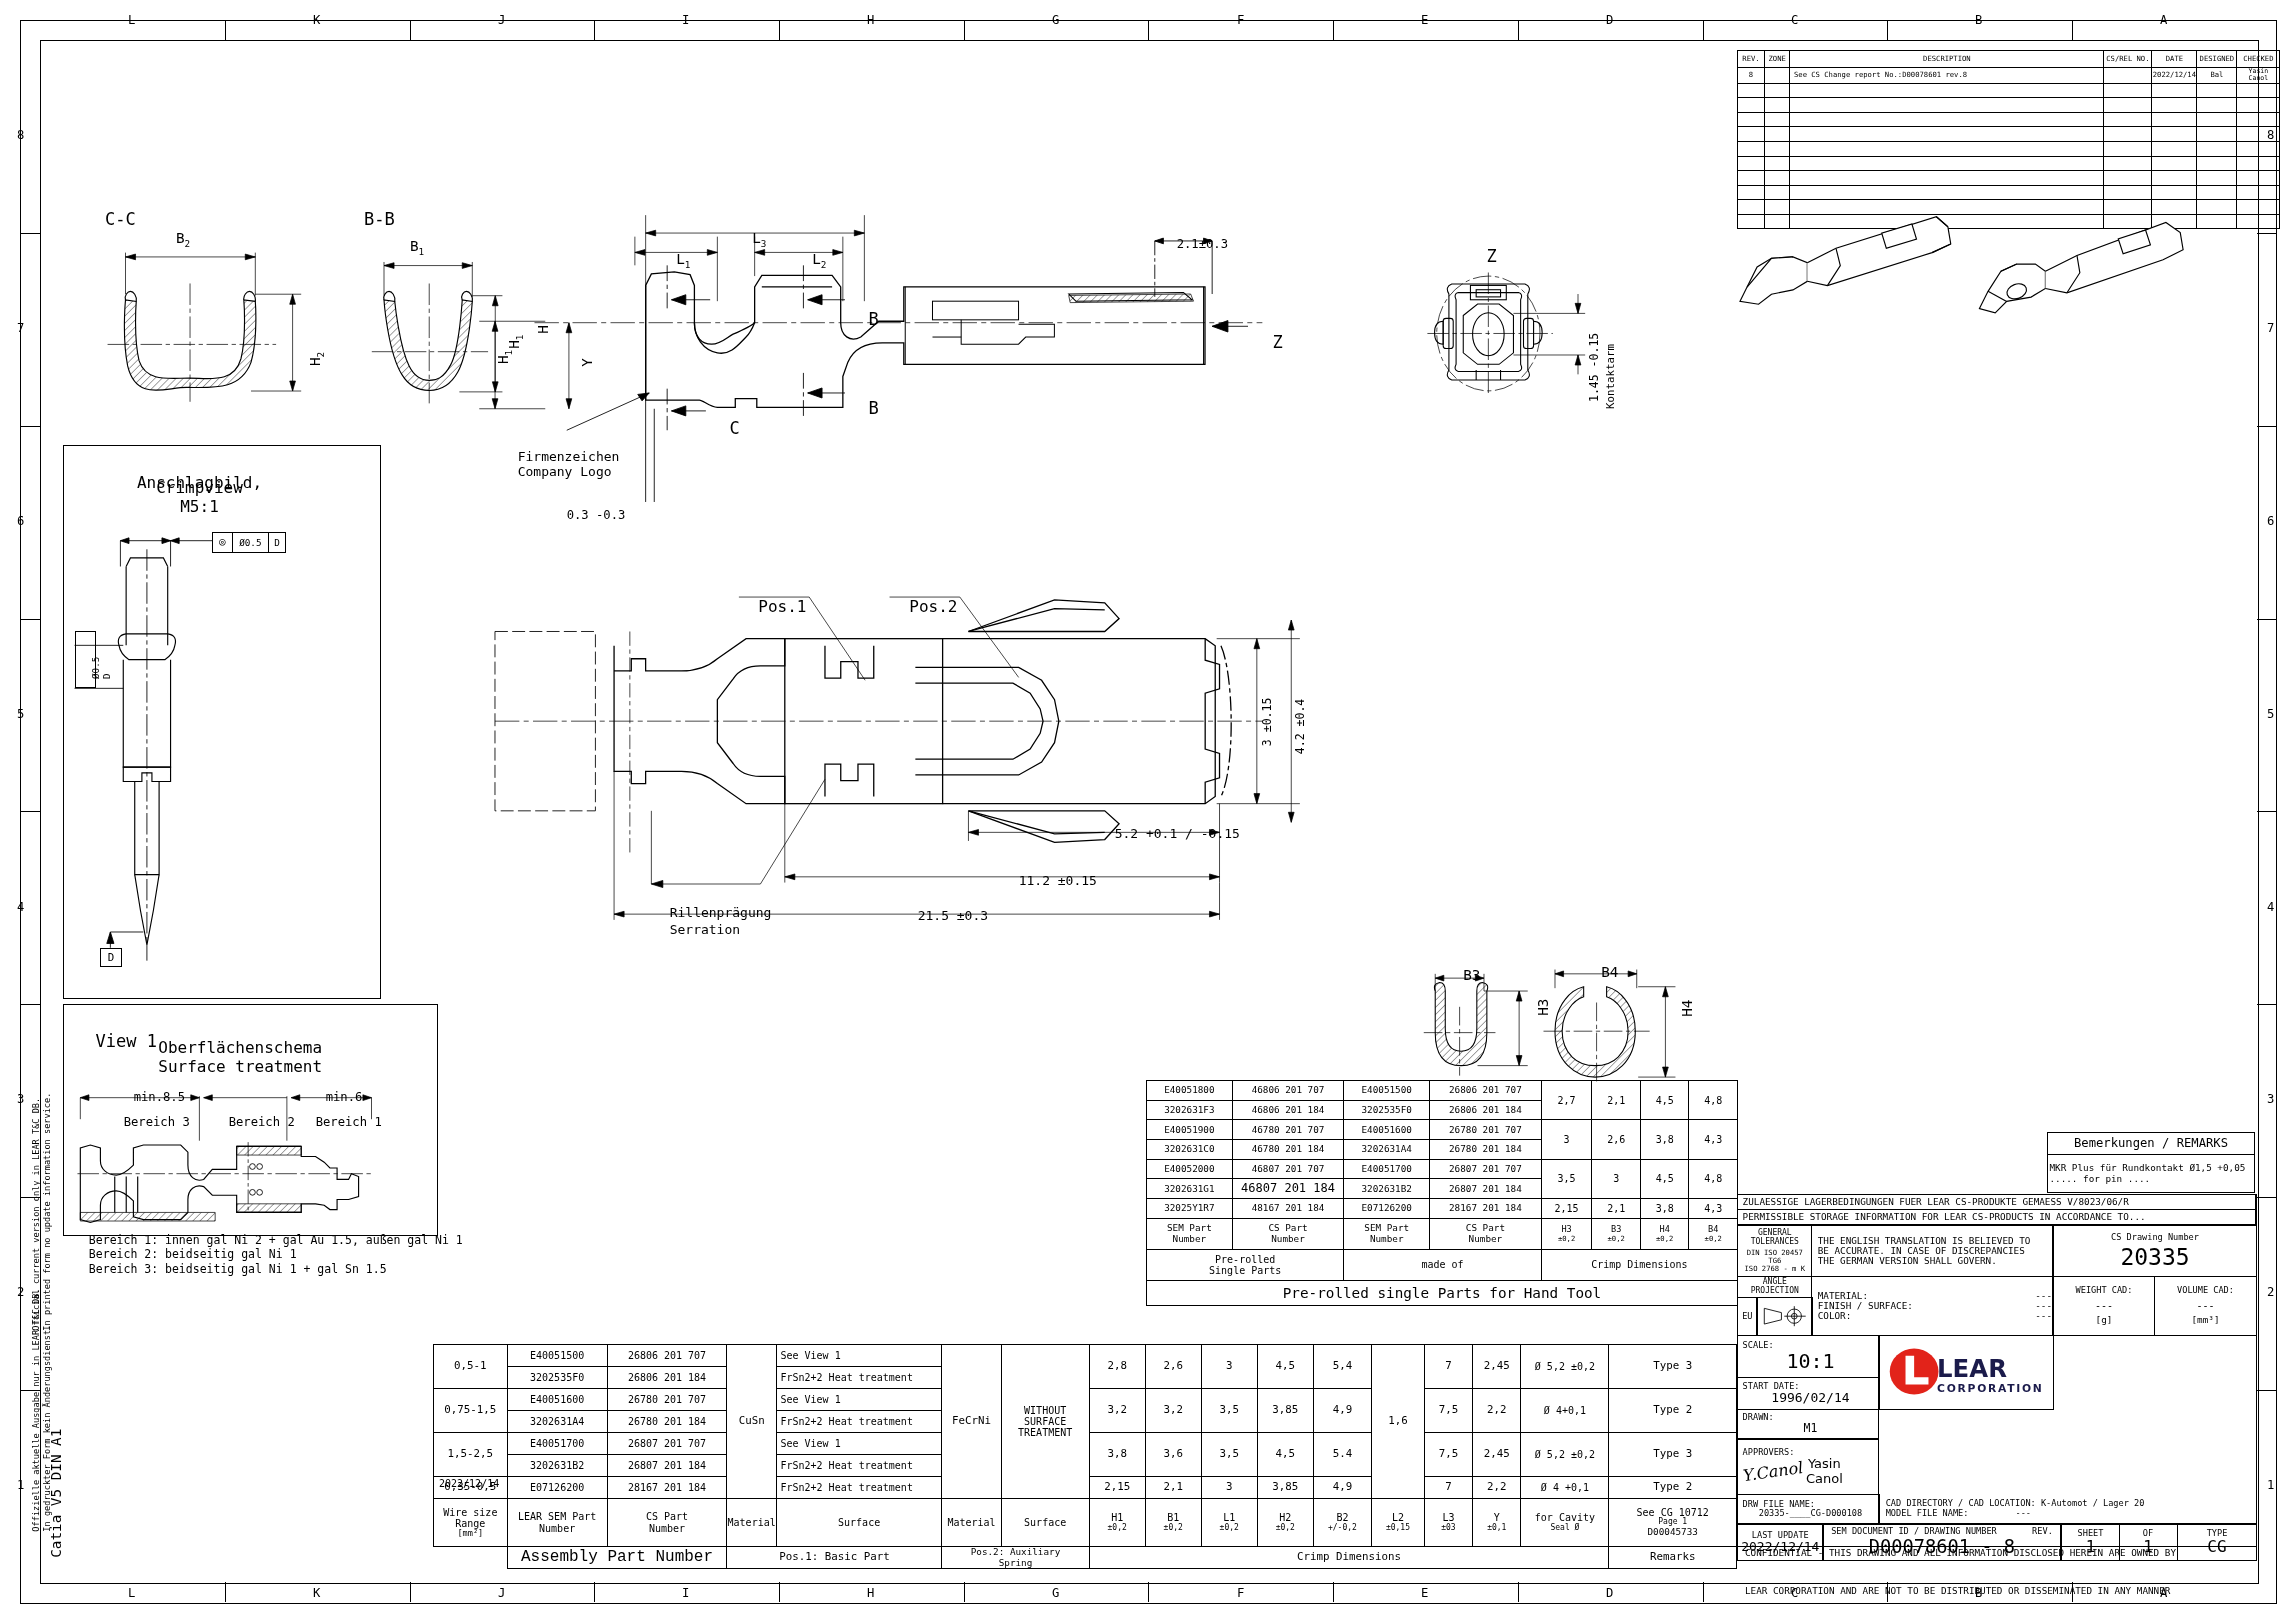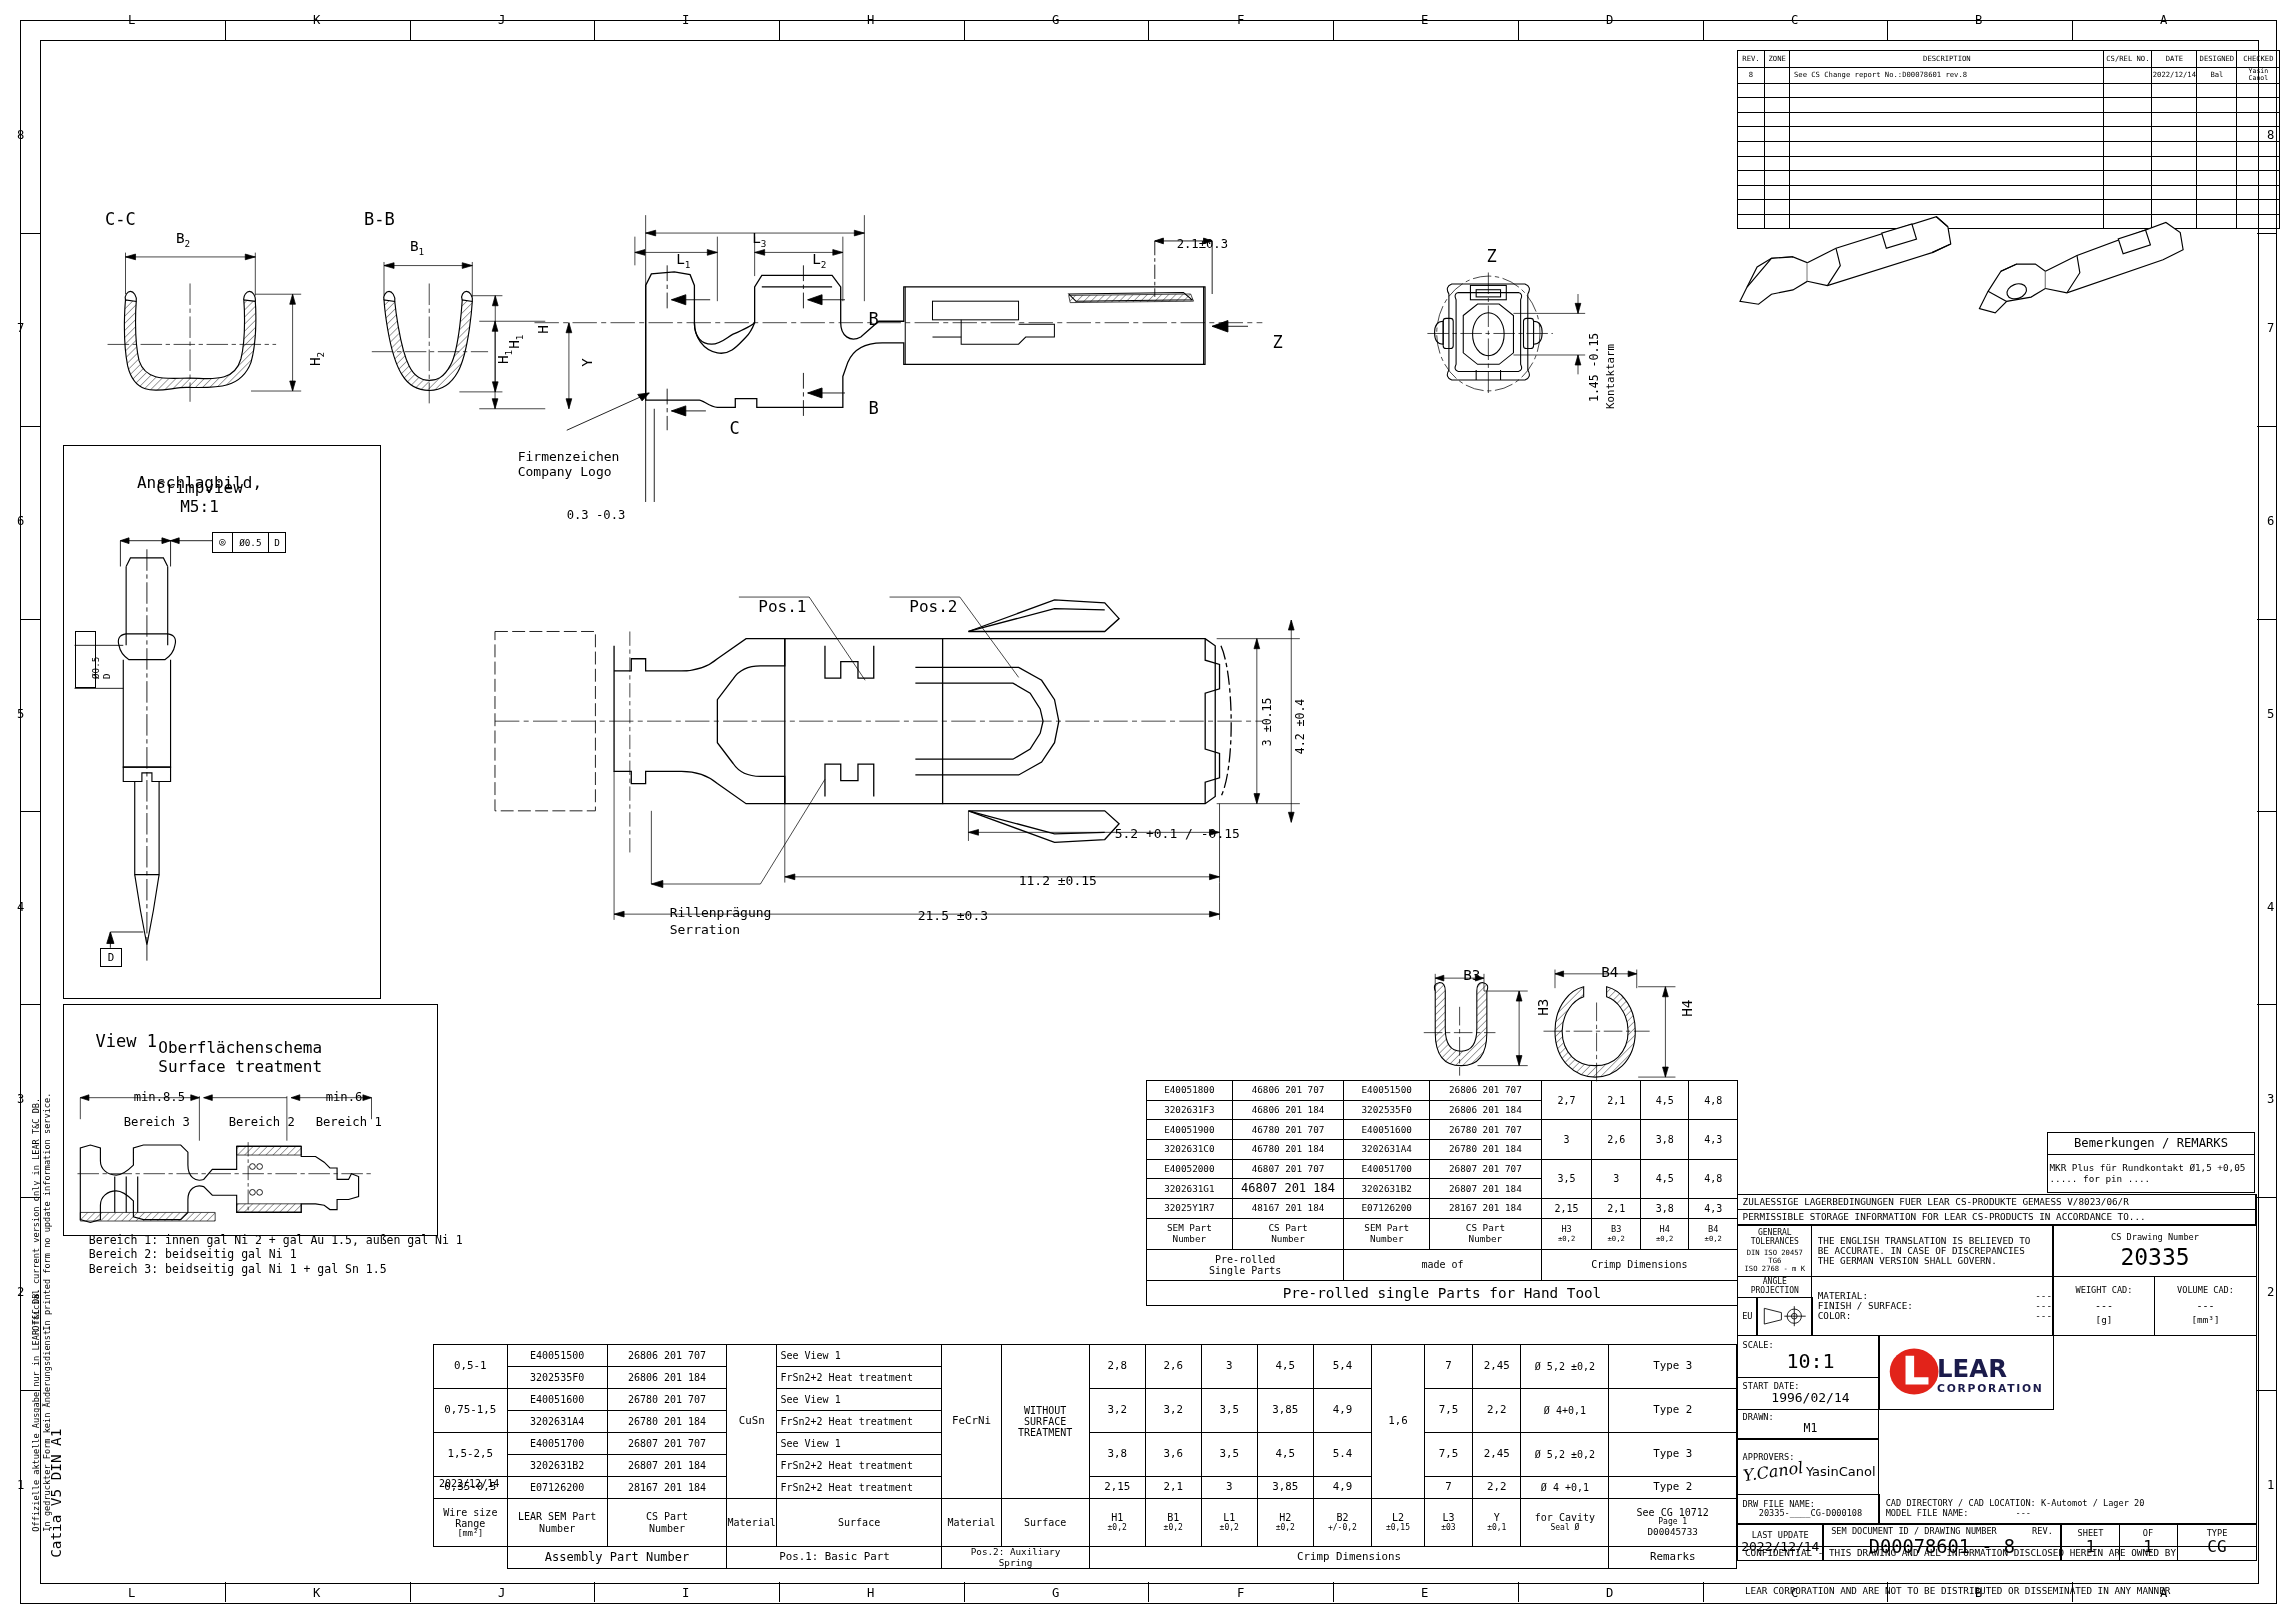--- a/index.html
+++ b/index.html
@@ -929,21 +929,21 @@
   </div>
 
   <div class="cell" style="left:-0.7px;top:214px;width:142px;height:30px;flex-direction:column;align-items:flex-start;padding-left:4.3px;">
     <div class="f12"><span>DRAWN:</span></div>
     <div class="f16" style="align-self:center;"><span>M1</span></div>
   </div>
   <div class="cell" style="left:-0.7px;top:244px;width:142px;height:56px;flex-direction:column;align-items:flex-start;padding-left:4.3px;">
     <div class="f12"><span>APPROVERS:</span></div>
     <div style="display:flex;align-items:center;width:100%;">
       <span class="sig f22 lear-red" style="color:#000;transform:rotate(-8deg);"><span>Y.Canol</span></span>
-      <span style="display:flex;flex-direction:row;margin-left:2.9px;">
+      <span style="display:flex;flex-direction:column;margin-left:2.9px;">
         <span class="f18 sans">Yasin</span>
         <span class="f18 sans">Canol</span>
       </span>
     </div>
   </div>
   <div class="cell" style="left:-0.7px;top:299px;width:142px;height:30px;flex-direction:column;align-items:flex-start;padding-left:4.3px;">
     <div class="f12"><span>DRW FILE NAME:</span></div>
     <div class="f12" style="align-self:center;"><span>20335-____CG-D000108</span></div>
   </div>
 
@@ -1136,21 +1136,21 @@
           <div style="font-size:8px;">Seal Ø</div>
         </td>
         <td style="height:47px;">
           <div style="font-size:10px;">See CG 10712</div>
           <div style="font-size:8px;">Page 1</div>
           <div style="font-size:9.3px;">D00045733</div>
         </td>
       </tr>
       <tr>
         <td style="height:21.5px;border-top:none;border-left:none;border-bottom:none;"></td>
-        <td colspan="2" style="font-size:12px;">Assembly Part Number</td>
+        <td colspan="2" style="font-size:16px;font-family:Liberation Mono, monospace;">Assembly Part Number</td>
         <td colspan="2" style="font-size:10.8px;">Pos.1: Basic Part</td>
         <td colspan="2" style="font-size:9.3px;">
           <div>Pos.2:  Auxiliary</div>
           <div>Spring</div>
         </td>
         <td colspan="9" style="font-size:10.8px;">Crimp Dimensions</td>
         <td style="font-size:10.8px;">Remarks</td>
       </tr>
     </tbody>
   </table>

